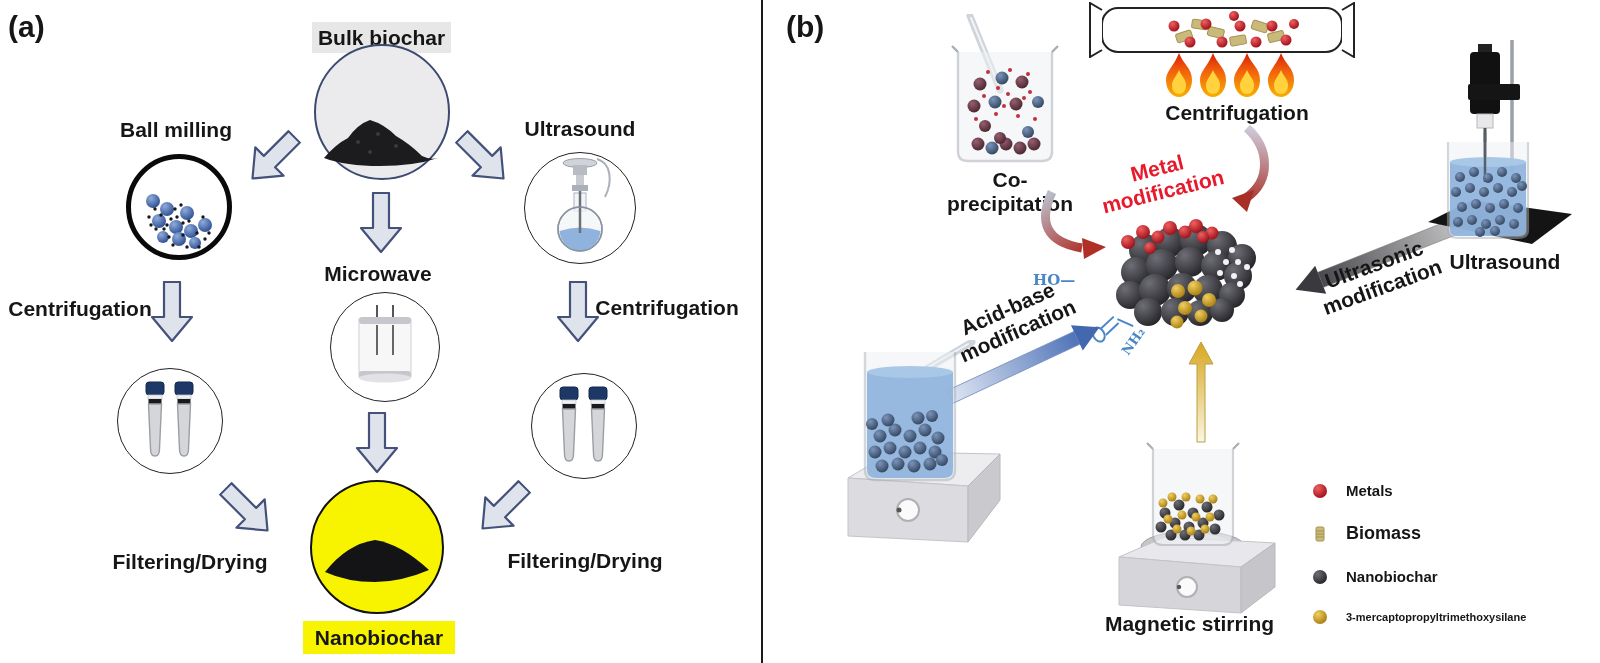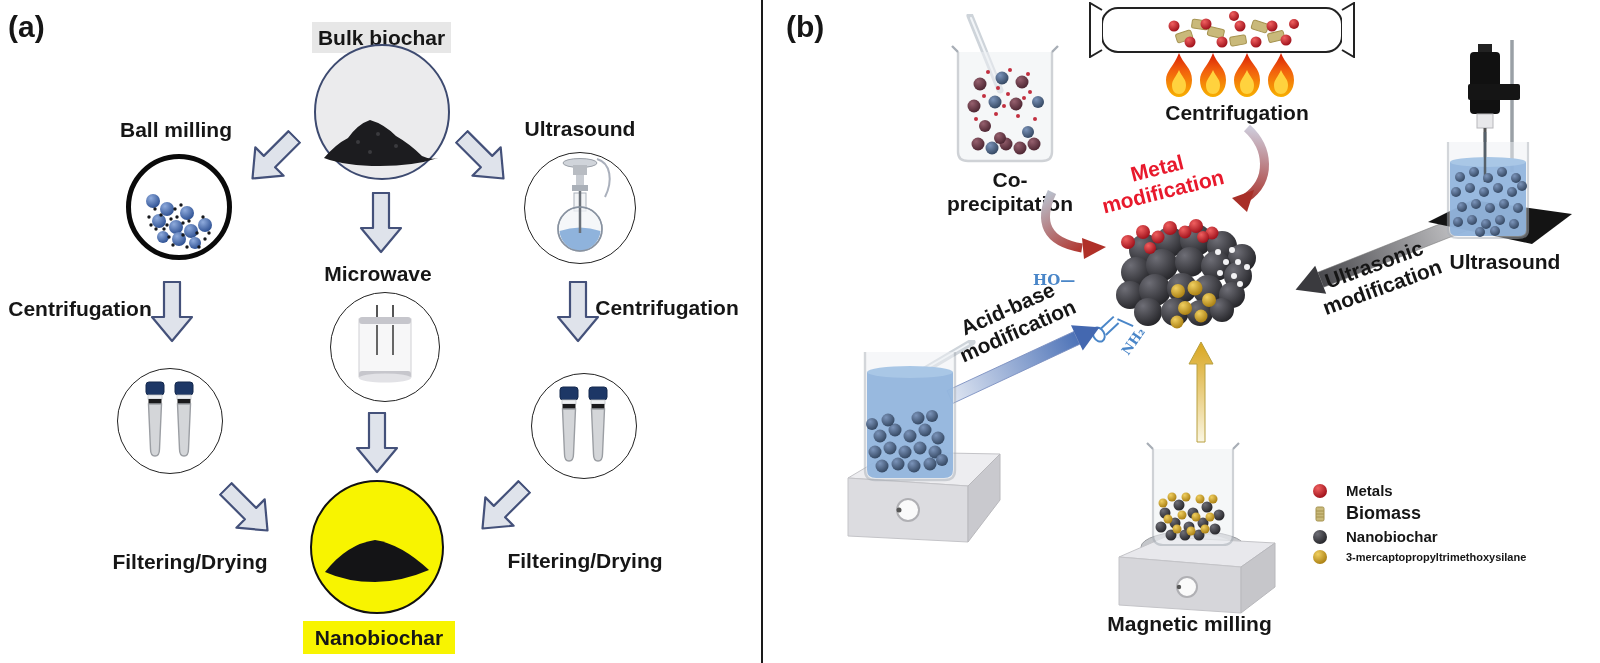--- a/index.html
+++ b/index.html
@@ -534,23 +534,23 @@
         <circle cx="63" cy="84" r="4.5"></circle>
         <circle cx="77" cy="80" r="4.5"></circle>
       <circle cx="91" cy="82" r="4.5"></circle>
         <circle cx="105" cy="82" r="4.5"></circle>
         <circle cx="72" cy="94" r="4.5"></circle>
       <circle cx="86" cy="96" r="4.5"></circle>
         <circle cx="100" cy="94" r="4.5"></circle>
         <circle cx="58" cy="68" r="4.5"></circle>
     </g>
   </svg>
-  <div class="lbl" style="left:1102px;top:612px;width:175px;">Magnetic milling</div>
-
-  <div class="abs" style="left:1312px;top:482px;display:flex;flex-direction:column;gap:4px;justify-content:flex-end;">
+  <div class="lbl" style="left:1102px;top:612px;width:175px;">Magnetic stirring</div>
+
+  <div class="abs" style="left:1312px;top:482px;display:flex;flex-direction:column;gap:24px;justify-content:flex-end;">
     <div style="display:flex;align-items:center;gap:18px;">
       <svg width="16" height="16" viewBox="0 0 16 16">
           <circle cx="8" cy="8" r="7" fill="url(#metalBall)"></circle>
         </svg>
       <span style="font-weight:bold;font-size:15px;white-space:nowrap;">Metals</span>
     </div>
     <div style="display:flex;align-items:center;gap:18px;">
       <svg width="16" height="16" viewBox="0 0 16 16">
         <rect x="4" y="1" width="8" height="14" rx="1.5" fill="var(--biomass-tan)" stroke="#a5924f"></rect>
         <line x1="4" y1="5" x2="12" y2="5" stroke="#a5924f"></line>

